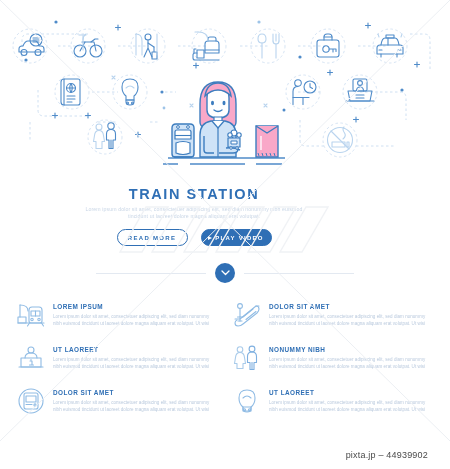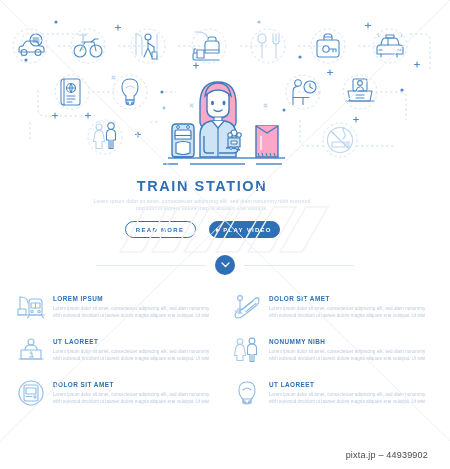--- a/index.html
+++ b/index.html
@@ -22,22 +22,21 @@
     height: 178px;
     overflow: hidden;
   }
   #hero-svg { display: block; }
 
   
   #title-block {
     position: relative;
     width: 388px;
     text-align: center;
-    margin-top: 0;
-    padding-left: 8px;
+    margin-top: 8px;
   }
   #page-title {
     font-size: 14.5px;
     letter-spacing: 1.6px;
     font-weight: bold;
     color: #2f6fb5;
     margin: 0;
     line-height: 16px;
     font-family: "Liberation Sans", sans-serif;
   }

